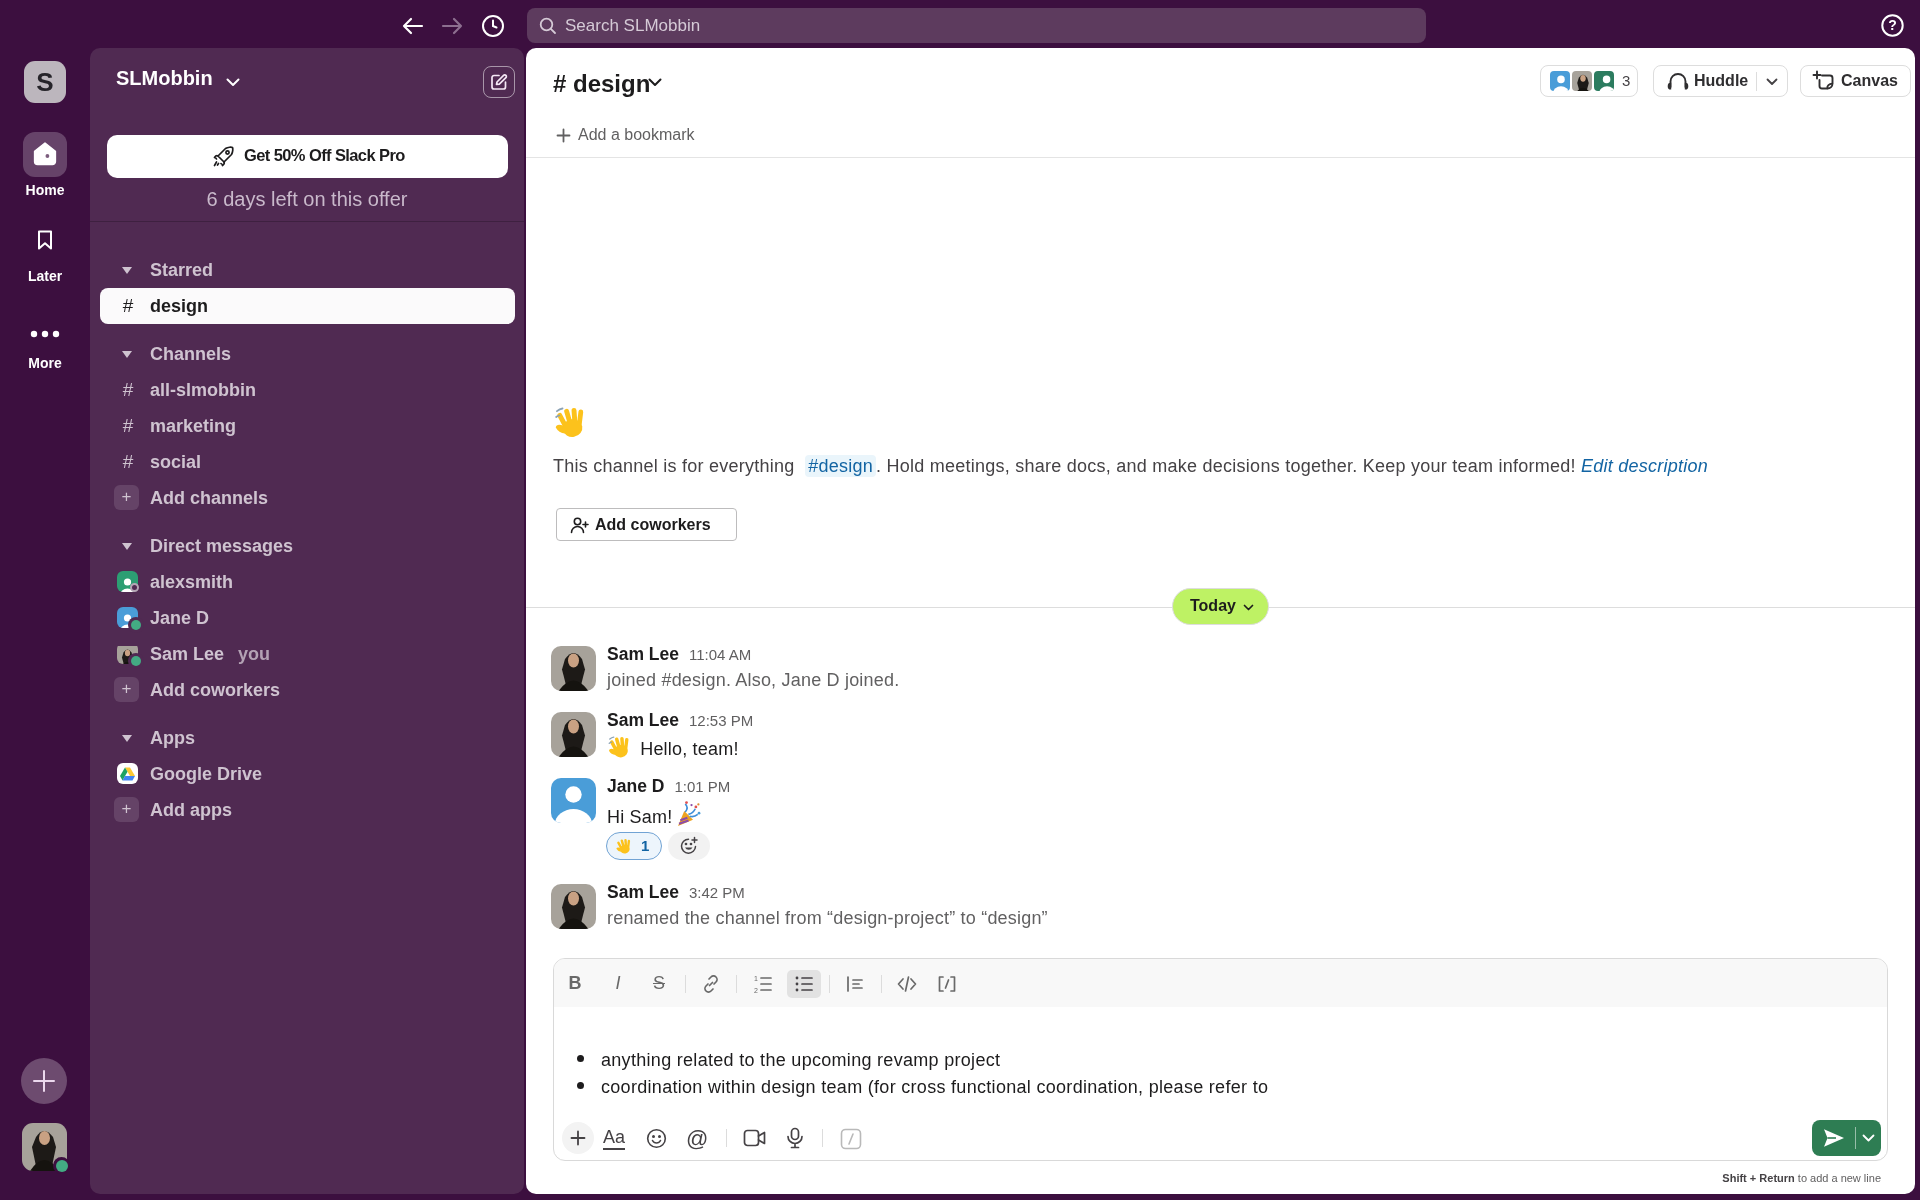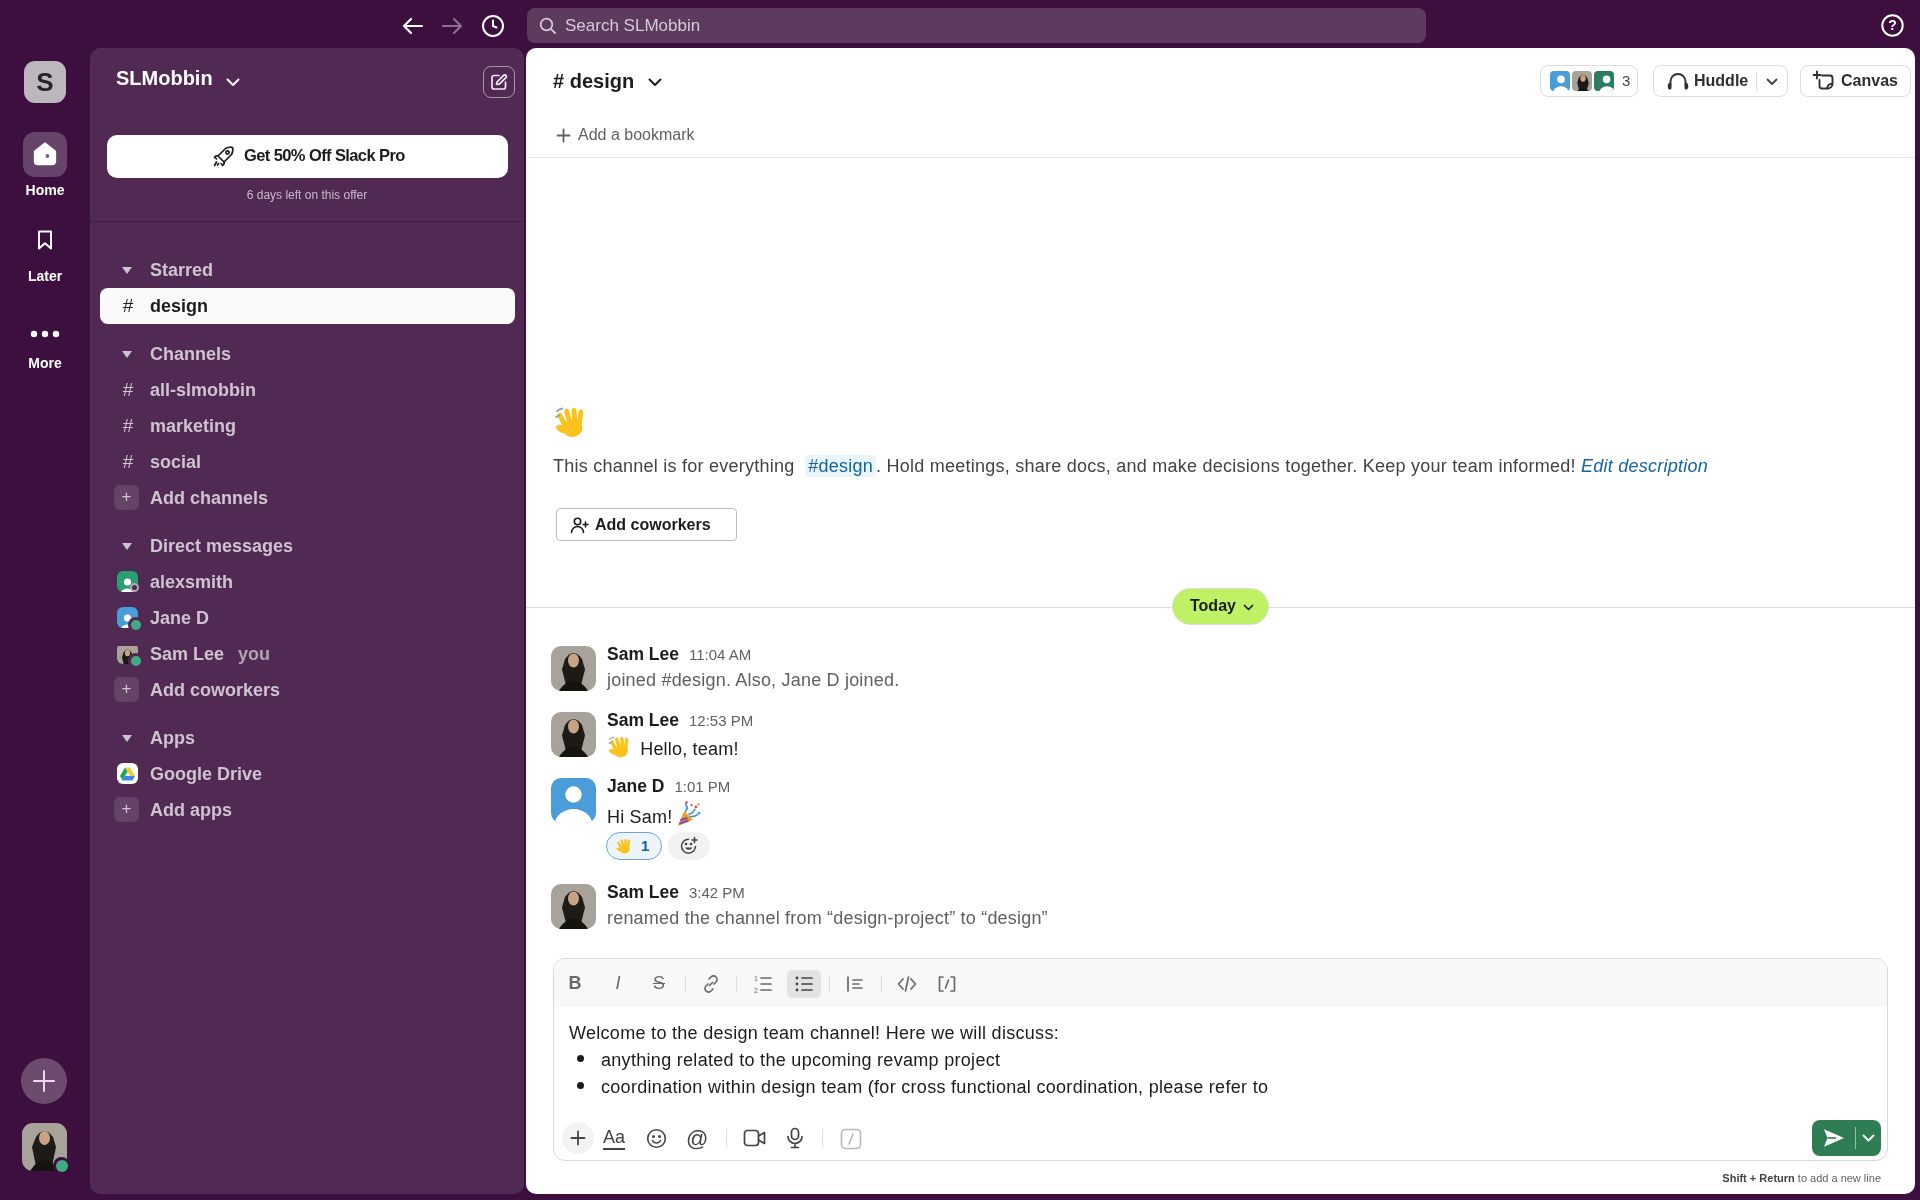--- a/index.html
+++ b/index.html
@@ -125,21 +125,21 @@
   <div class="abs" style="left:17px;top:87px;width:401px;height:43px;background:#ffffff;border-radius:10px;">
     <svg class="abs" style="left:106px;top:11px" width="21" height="21" viewBox="0 0 21 21" fill="none" stroke="#1d1c1d" stroke-width="1.7" stroke-linecap="round" stroke-linejoin="round">
         <path d="M12.5 2.5 C15 1 18.5 1 19.5 1.5 C20 2.5 20 6 18.5 8.5 L11 16 L5 10 Z"></path>
         <path d="M5 10 C4 9.5 2.5 10 1.5 11.5 C3 12 3.5 12.5 3.5 13"></path>
         <path d="M11 16 C11.5 17 11 18.5 9.5 19.5 C9 18 8.5 17.5 8 17.5"></path>
         <circle cx="14.5" cy="6.5" r="1.6"></circle>
         <path d="M3.5 16 L1.5 19.5 M5.5 17.5 L4.5 19"></path>
       </svg>
     <div class="abs" style="left:137px;top:11px;font-size:16.5px;letter-spacing:-0.6px;font-weight:bold;color:#1d1c1d;">Get 50% Off Slack Pro</div>
   </div>
-  <div class="abs" style="left:0;top:140px;width:434px;text-align:center;font-size:12px;color:#c9b9cb;">6 days left on this offer</div>
+  <div class="abs" style="left:0;top:140px;width:434px;text-align:center;font-size:20px;color:#c9b9cb;">6 days left on this offer</div>
   <div class="abs" style="left:0;top:173px;width:434px;height:1px;background:rgba(0,0,0,0.22);"></div>
 
   <div class="srow" style="top:203.5px;">
       <div class="tri"></div>
       <div class="txt">Starred</div>
     </div>
   <div class="srow" style="top:239.5px;background:#fbfafb;border-radius:8px;color:#1d1c1d;">
       <div class="hash" style="color:#1d1c1d;font-weight:400;">#</div>
       <div class="txt">design</div>
     </div>
@@ -213,21 +213,21 @@
       </div>
     <div class="txt">Google Drive</div>
   </div>
   <div class="srow" style="top:743.5px;">
       <div class="plusbox">+</div>
       <div class="txt">Add apps</div>
     </div>
 </div>
 <div id="main">
 
-  <div class="abs" style="left:27px;top:22px;font-size:20px;font-weight:bold;"># design</div>
+  <div class="abs" style="left:27px;top:22px;font-size:24px;font-weight:bold;"># design</div>
   <svg class="abs" style="left:122px;top:30px" width="14" height="9" viewBox="0 0 14 9" fill="none" stroke="#1d1c1d" stroke-width="2" stroke-linecap="round" stroke-linejoin="round">
       <path d="M1.5 1.5 L7 7 L12.5 1.5"></path>
     </svg>
 
   <div class="hbtn" style="left:1014px;width:98px;">
     <div class="abs" style="left:7px;top:3px;width:24px;height:24px;border-radius:6px;background:#4a9dd8;border:2px solid #fff;overflow:hidden;"><svg width="22" height="22" viewBox="0 0 21 21">
           <circle cx="10.5" cy="8" r="3.6" fill="#fff"></circle>
           <path d="M3 21 a7.5 6.5 0 0 1 15 0 Z" fill="#fff"></path>
         </svg></div>
     <div class="abs" style="left:29px;top:3px;width:24px;height:24px;border-radius:6px;border:2px solid #fff;overflow:hidden;"><svg width="22" height="22" viewBox="0 0 21 21">
@@ -408,21 +408,20 @@
       <path d="M3 3 V17 M8 6 H17 M8 10 H14 M8 14 H17"></path>
     </svg>
   <div class="tsep" style="left:355px;"></div>
   <svg class="abs" style="left:371px;top:926px" width="20" height="20" viewBox="0 0 20 20" fill="none" stroke="#696969" stroke-width="1.7" stroke-linecap="round" stroke-linejoin="round">
       <path d="M6 5 L1.5 10 L6 15 M14 5 L18.5 10 L14 15 M11.5 3 L8.5 17"></path>
     </svg>
   <svg class="abs" style="left:411px;top:926px" width="20" height="20" viewBox="0 0 20 20" fill="none" stroke="#696969" stroke-width="1.7" stroke-linecap="round" stroke-linejoin="round">
       <path d="M6 3 H2.5 V17 H6 M14 3 H17.5 V17 H14 M11.5 6 L8.5 14"></path>
     </svg>
 
-  <div class="abs" style="left:43px;top:975px;font-size:18px;letter-spacing:0.3px;">Welcome to the design team channel! Here we will discuss:</div>
   <div class="abs" style="left:51px;top:1007px;width:7px;height:7px;border-radius:50%;background:#1d1c1d;"></div>
   <div class="abs" style="left:75px;top:1002px;font-size:18px;letter-spacing:0.3px;">anything related to the upcoming revamp project</div>
   <div class="abs" style="left:51px;top:1034px;width:7px;height:7px;border-radius:50%;background:#1d1c1d;"></div>
   <div class="abs" style="left:75px;top:1029px;font-size:18px;letter-spacing:0.3px;">coordination within design team (for cross functional coordination, please refer to</div>
 
   <div class="abs" style="left:36px;top:1074px;width:32px;height:32px;border-radius:50%;background:#f3f3f3;"></div>
   <svg class="abs" style="left:44px;top:1082px" width="16" height="16" viewBox="0 0 16 16" stroke="#454245" stroke-width="1.8" stroke-linecap="round">
       <path d="M8 1.5 V14.5 M1.5 8 H14.5"></path>
     </svg>
   <div class="abs" style="left:77px;top:1079px;font-size:18px;color:#454245;border-bottom:2px solid #454245;padding-bottom:0px;">Aa</div>

